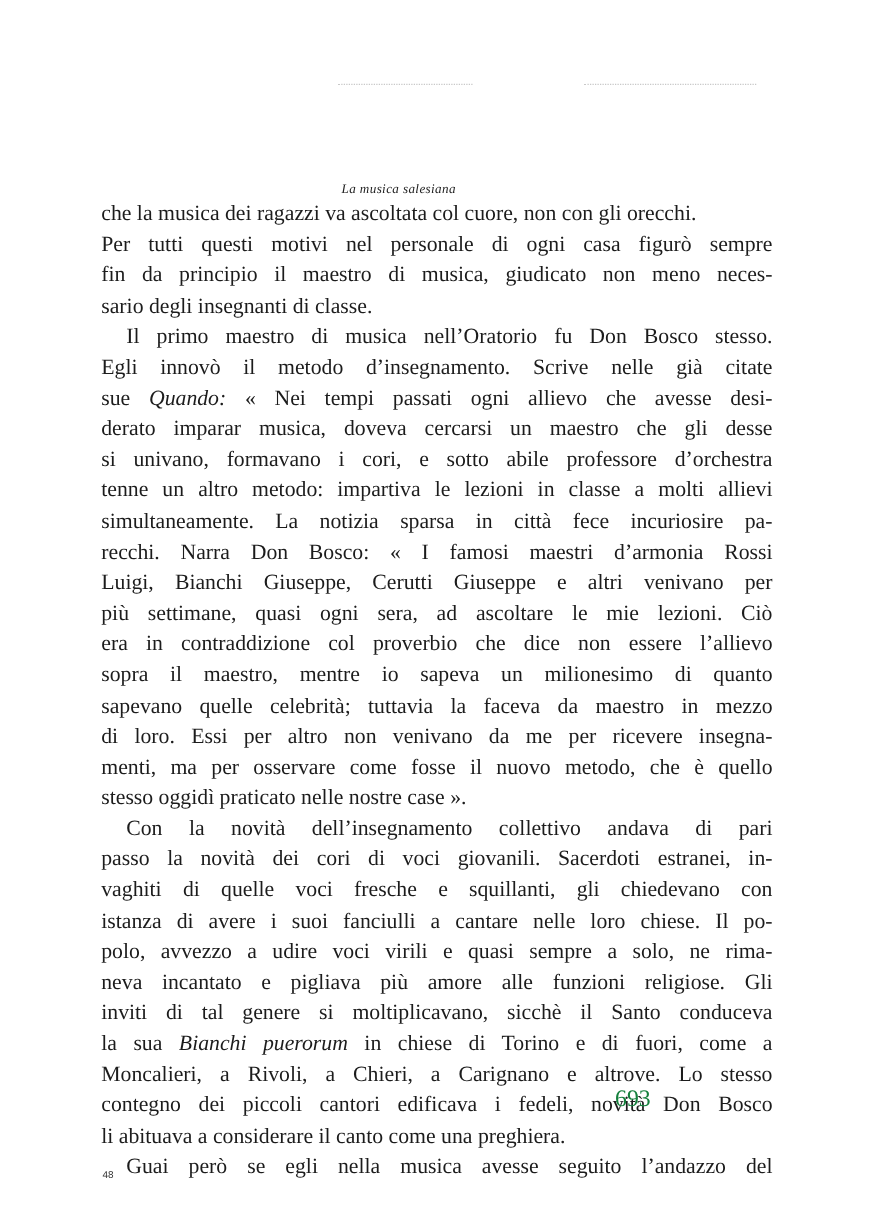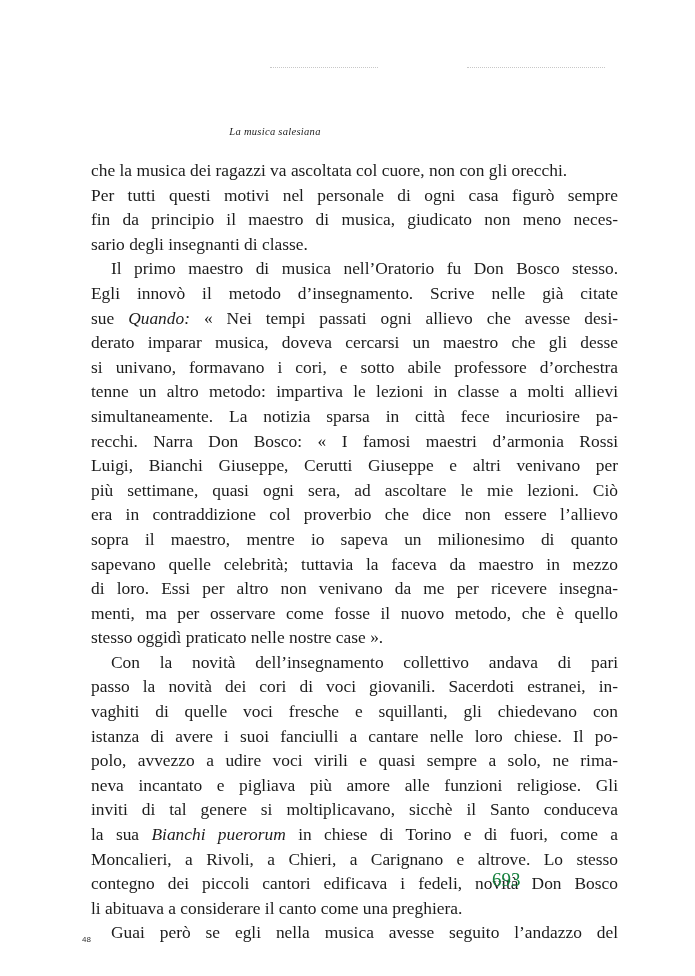--- a/index.html
+++ b/index.html
@@ -18,47 +18,47 @@
     .scan-dots {
       position: absolute;
       top: 67px;
       height: 1px;
       border-top: 1px dotted #c8c8c8;
     }
     .scan-dots.left { left: 270px; width: 108px; }
     .scan-dots.right { left: 467px; width: 138px; }
     .running-head {
       position: absolute;
-      top: 126px;
+      top: 146px;
       left: 0;
       width: 550px;
       text-align: center;
       font-family: "Liberation Serif", serif;
       font-style: italic;
       font-size: 10.5px;
       letter-spacing: 0.3px;
       color: #222;
+      padding-left: 44px;
     }
     .text-block {
       position: absolute;
       top: 158px;
       left: 81px;
       width: 537px;
       font-family: "Liberation Serif", serif;
       font-size: 17.4px;
       line-height: 24.6px;
       color: #1c1c1c;
     }
     .line {
       display: block;
       white-space: nowrap;
       text-align: justify;
       text-align-last: justify;
       height: 24.6px;
-      margin-left: 10px;
     }
     .line.last {
       text-align-last: left;
     }
     .line.indent {
       padding-left: 20px;
     }
     .line i { font-style: italic; }
     .page-number {
       position: absolute;

